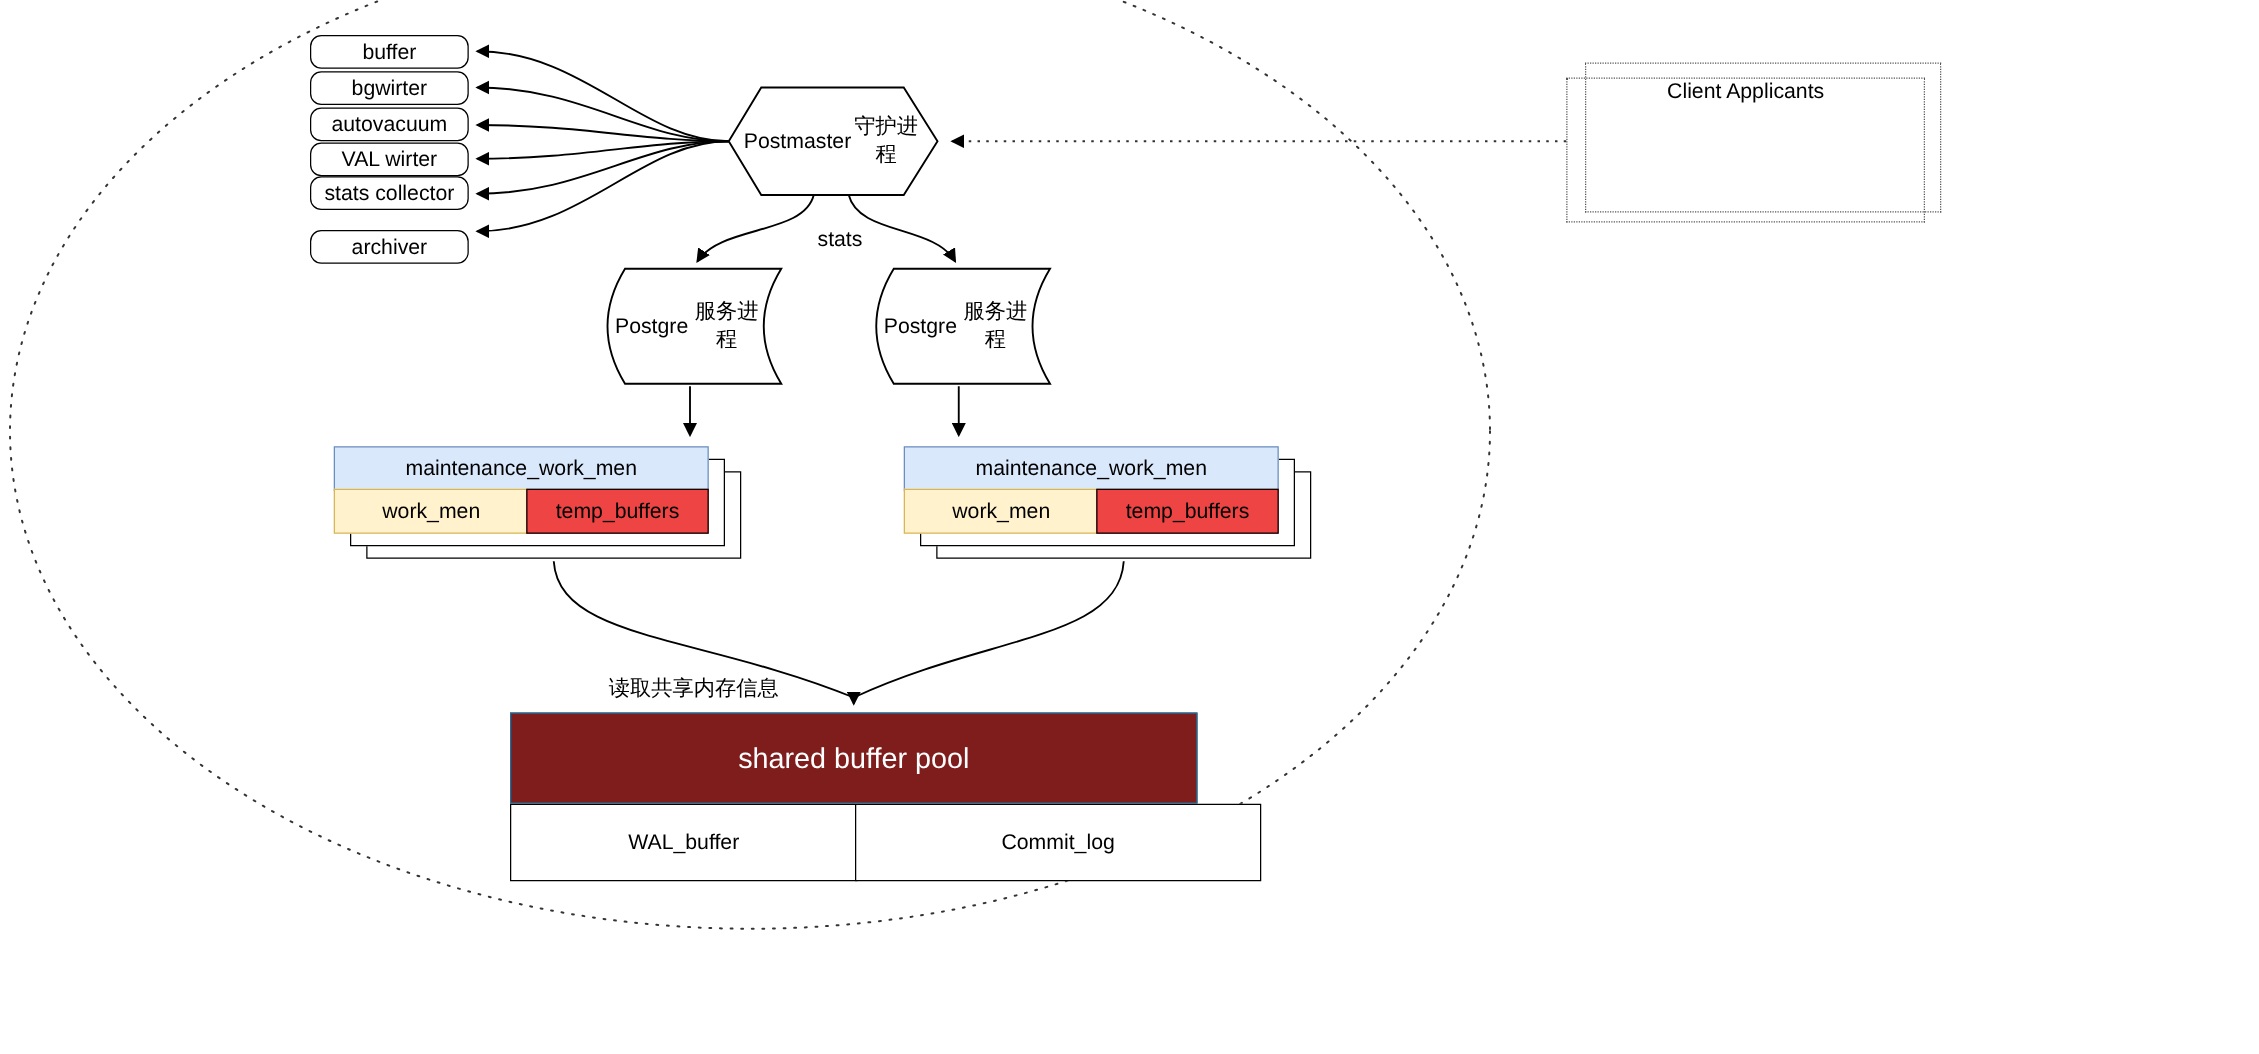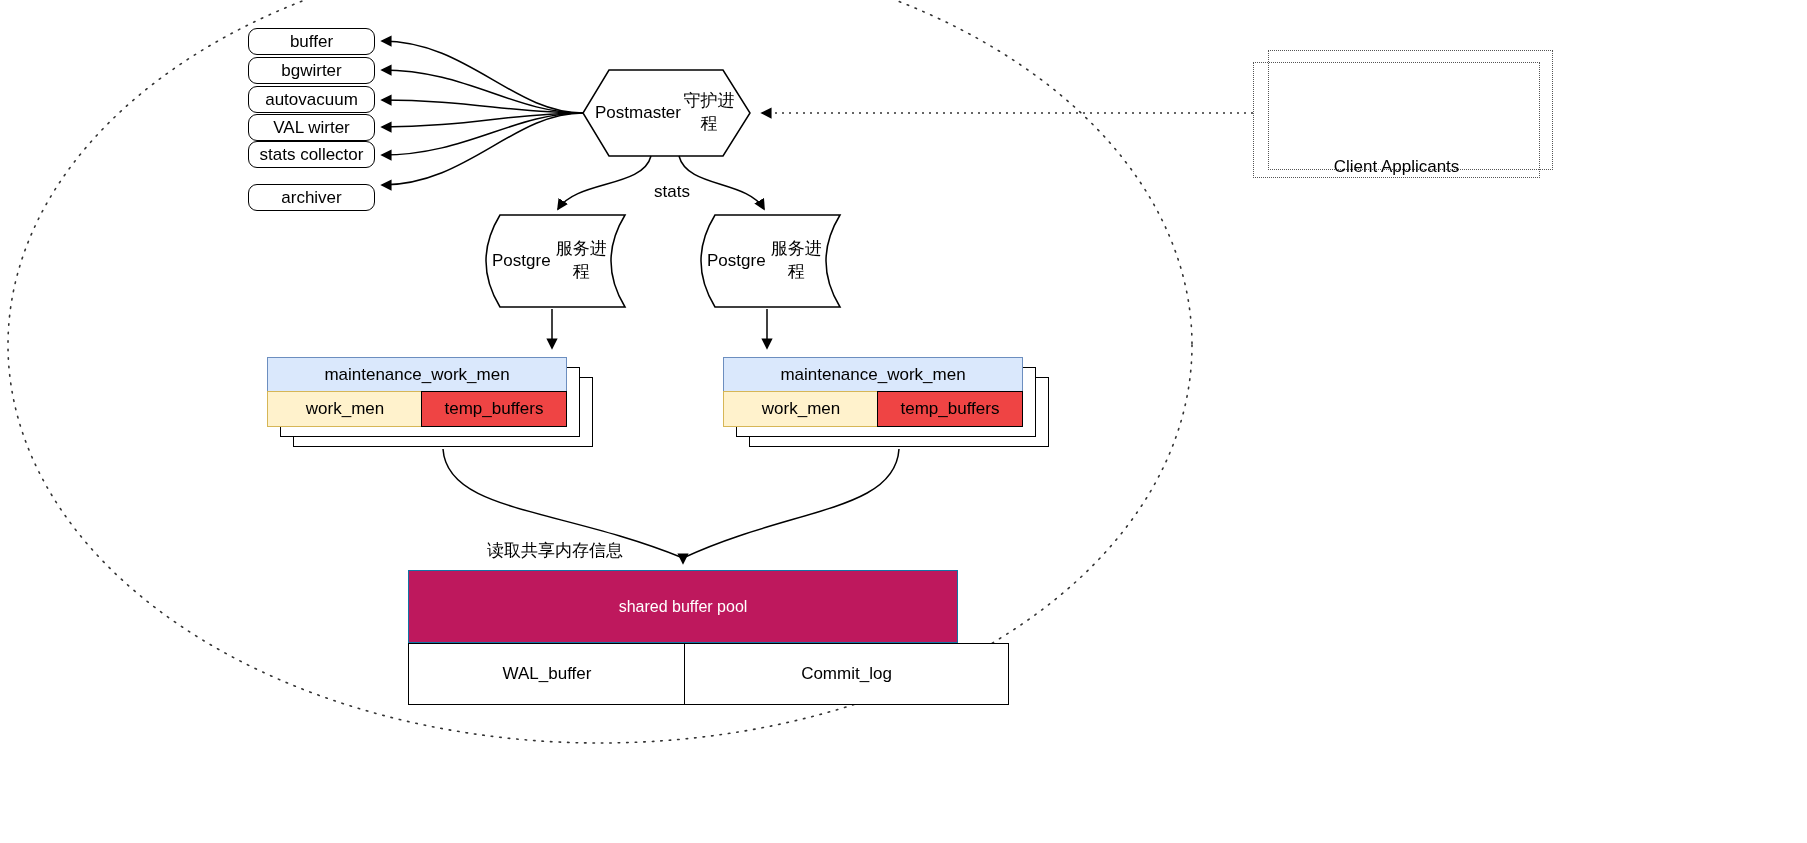--- a/index.html
+++ b/index.html
@@ -11,22 +11,22 @@
         background:#fff;display:flex;align-items:center;justify-content:center;font-size:17px;box-sizing:border-box;}
   .nodetext{position:absolute;display:flex;align-items:center;justify-content:center;
             font-size:17px;line-height:1.35;text-align:center;}
   .shadowcard{position:absolute;width:300px;height:70px;background:#fff;border:1.5px solid #000;box-sizing:border-box;}
   .stack-header{position:absolute;left:0;top:0;width:300px;height:36px;background:#dae8fc;border:1.5px solid #6c8ebf;
                 box-sizing:border-box;display:flex;align-items:center;justify-content:center;font-size:17px;}
   .stack-cell1{position:absolute;left:0;top:34px;width:156px;height:36px;background:#fff2cc;border:1.5px solid #d6b656;
                box-sizing:border-box;display:flex;align-items:center;justify-content:center;font-size:17px;}
   .stack-cell2{position:absolute;left:154px;top:34px;width:146px;height:36px;background:#ef4444;border:1.5px solid #000;
                box-sizing:border-box;display:flex;align-items:center;justify-content:center;font-size:17px;}
-  .pool-title{position:absolute;left:408px;top:570px;width:550px;height:73px;background:#be185d;border:1.5px solid #1274a5;
-              box-sizing:border-box;display:flex;align-items:center;justify-content:center;font-size:16px;color:#fff;}
+  .pool-title{position:absolute;left:408px;top:570px;width:550px;height:73px;background:#7f1d1d;border:1.5px solid #1274a5;
+              box-sizing:border-box;display:flex;align-items:center;justify-content:center;font-size:23px;color:#fff;}
   .pool-cell{position:absolute;top:643px;height:62px;background:#fff;border:1.5px solid #000;box-sizing:border-box;
              display:flex;align-items:center;justify-content:center;font-size:17px;}
   .client-rect{position:absolute;border:1.5px dotted #555;box-sizing:border-box;background:transparent;}
   .label{position:absolute;font-size:17px;white-space:nowrap;}
 </style>
 </head>
 <body>
 
 <div class="canvas">
 
@@ -119,17 +119,17 @@
     </div>
   </div>
 
   <div class="label" style="left:487px;top:539px;">读取共享内存信息</div>
 
   <div class="pool-title">shared buffer pool</div>
   <div class="pool-cell" style="left:408px;width:278px;">WAL_buffer</div>
   <div class="pool-cell" style="left:684px;width:325px;">Commit_log</div>
 
   <div class="client-rect" style="left:1268px;top:50px;width:285px;height:120px;"></div>
-  <div class="client-rect" style="left:1253px;top:62px;width:287px;height:116px;display:flex;align-items:flex-end;justify-content:center;font-size:17px;">
+  <div class="client-rect" style="left:1253px;top:62px;width:287px;height:116px;display:flex;align-items:flex-start;justify-content:center;font-size:17px;">
     <span>Client Applicants</span>
   </div>
 
 </div>
 
 </body></html>

